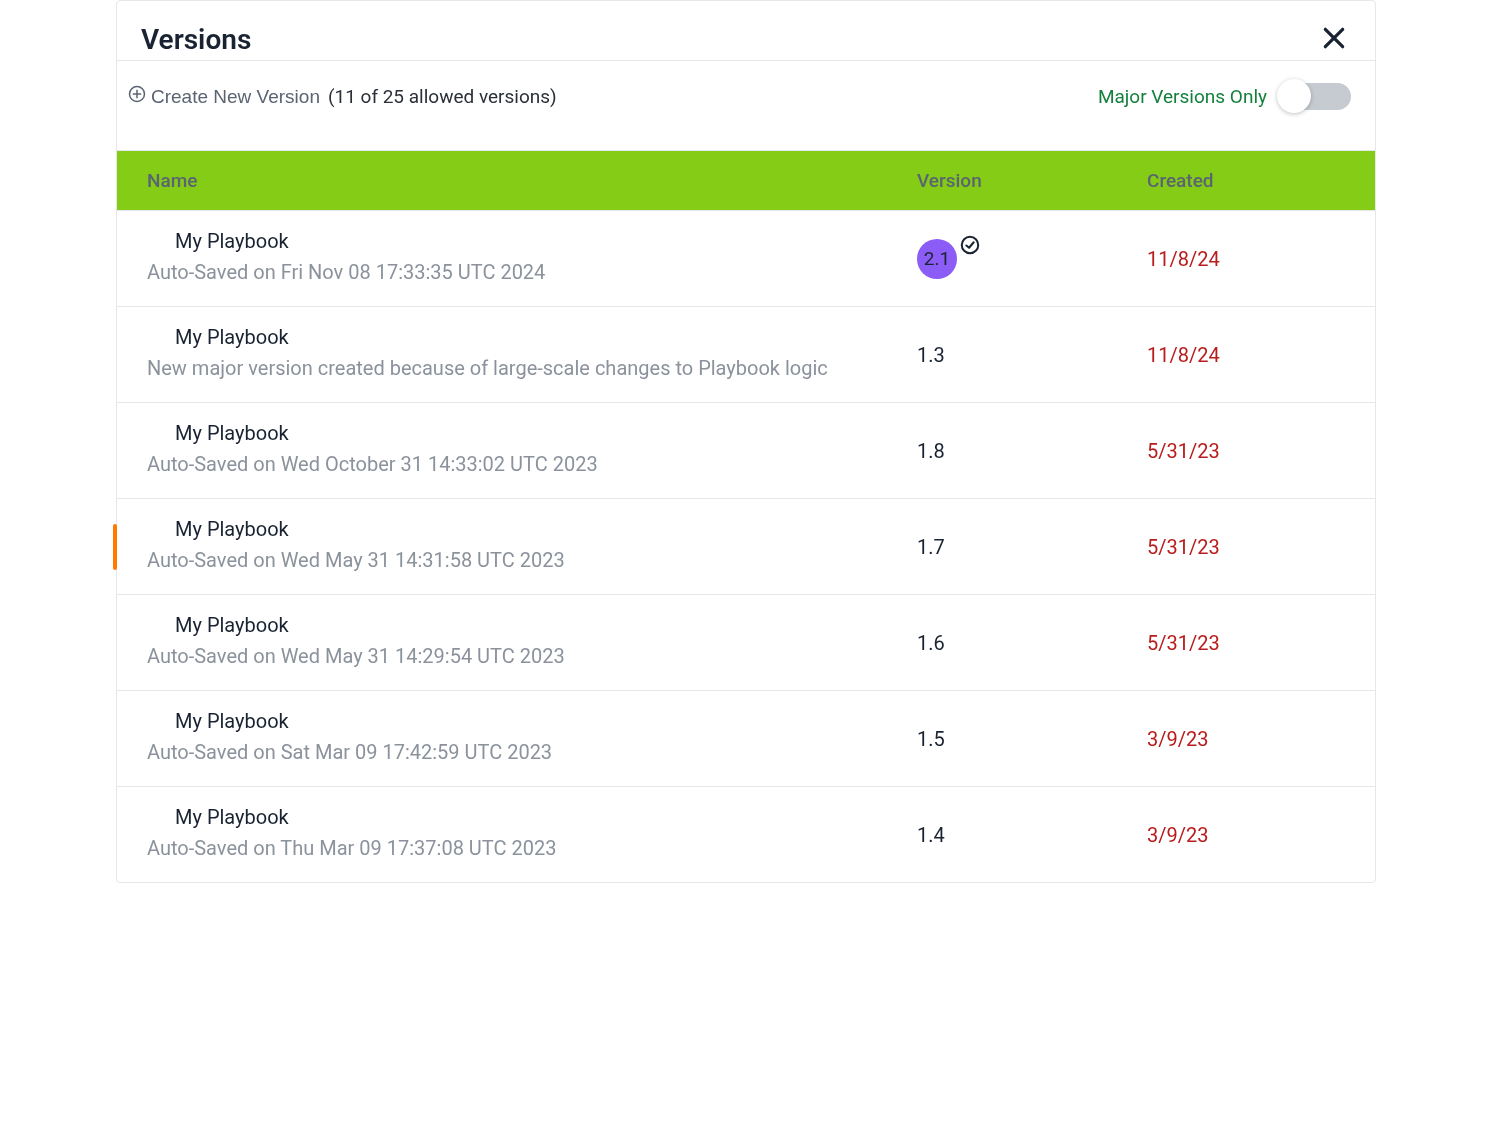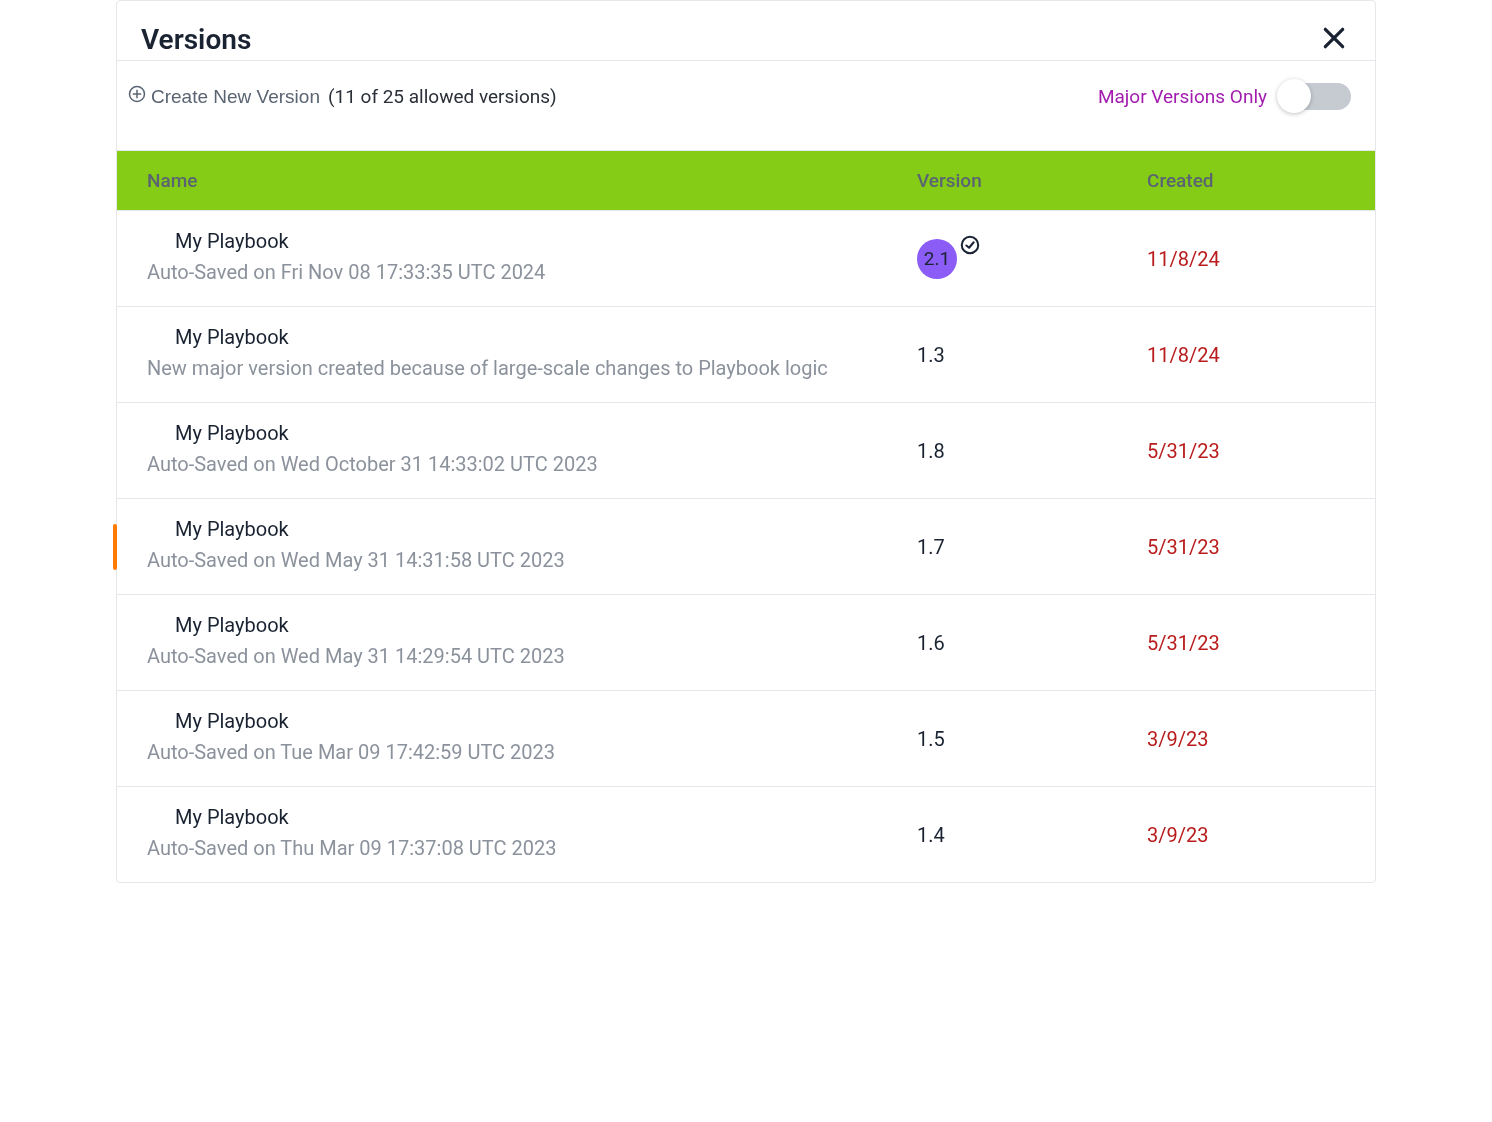--- a/index.html
+++ b/index.html
@@ -74,21 +74,21 @@
       font-size: 19px;
       color: #2a2f38;
     }
     .toolbar-right {
       display: flex;
       align-items: center;
       gap: 12px;
     }
     .toggle-label {
       font-size: 19px;
-      color: #a21caf;
+      color: #15803d;
     }
     .toggle {
       position: relative;
       width: 72px;
       height: 27px;
       background: #c6cbd2;
       border-radius: 14px;
       cursor: pointer;
     }
     .toggle-knob {
@@ -297,21 +297,21 @@
             <div class="item-desc">Auto-Saved on Wed May 31 14:29:54 UTC 2023</div>
           </div>
           <div class="row-version-cell">
             <span class="version-text">1.6</span>
           </div>
           <div class="row-created-cell"><span class="created-text">5/31/23</span></div>
         </div>
         <div class="row">
           <div class="row-name-cell">
             <div class="item-title">My Playbook</div>
-            <div class="item-desc">Auto-Saved on Tue Mar 09 17:42:59 UTC 2023</div>
+            <div class="item-desc">Auto-Saved on Sat Mar 09 17:42:59 UTC 2023</div>
           </div>
           <div class="row-version-cell">
             <span class="version-text">1.5</span>
           </div>
           <div class="row-created-cell"><span class="created-text">3/9/23</span></div>
         </div>
         <div class="row">
           <div class="row-name-cell">
             <div class="item-title">My Playbook</div>
             <div class="item-desc">Auto-Saved on Thu Mar 09 17:37:08 UTC 2023</div>

